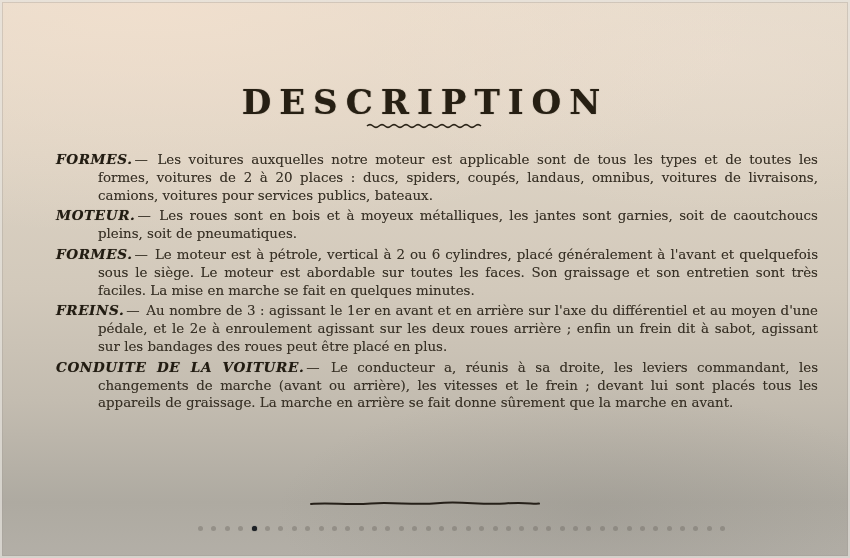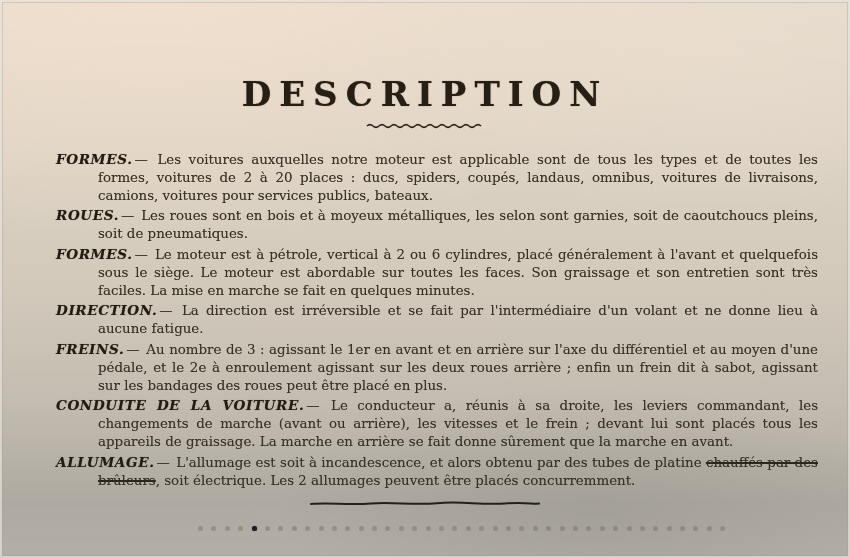--- a/index.html
+++ b/index.html
@@ -11,21 +11,21 @@
     background:
       radial-gradient(120% 70% at 18% 0%, rgba(242,224,206,0.85), rgba(242,224,206,0) 60%),
       radial-gradient(60% 40% at 85% 10%, rgba(238,224,210,0.5), rgba(238,224,210,0) 70%),
       radial-gradient(50% 30% at 70% 92%, rgba(130,128,122,0.25), rgba(130,128,122,0) 75%),
       linear-gradient(180deg,#e6dbcc 0%,#dcd2c3 28%,#d2c9bb 52%,#c3bcb0 72%,#aeaaa1 90%,#b3afa7 100%);
     box-shadow: inset 0 0 0 2px rgba(250,248,242,0.55), inset 0 0 0 3px rgba(160,156,148,0.35);
     color:#352e24;
   }
   .title{
     position:absolute;top:66px;left:0;right:0;
-    margin:8px;text-align:center;
+    margin:16px;text-align:center;
     font-size:34px;font-weight:700;
     letter-spacing:8px;
     color:#261f13;
     text-shadow:0 0 1px rgba(38,31,19,0.65);
   }
   .title-rule{position:absolute;top:122px;left:50%;transform:translateX(-50%);}
   .content{
     position:absolute;top:151px;left:56px;width:762px;
   }
   .para{
@@ -72,49 +72,41 @@
 
   <div class="content">
 
     <p class="para">
       <span class="head">FORMES.</span><span class="dash">—</span>
       <span>Les voitures auxquelles notre moteur est applicable sont de tous les types et de toutes les formes, voitures de 2 à 20 places : ducs, spiders, coupés, landaus, omnibus, voitures de livraisons, camions, voitures pour services publics, bateaux.</span>
     </p>
 
 
     <p class="para">
-      <span class="head">ROUES.</span><span class="dash">—</span>
-      <span>Les roues sont en bois et à moyeux métalliques, les selon sont garnies, soit de caoutchoucs pleins, soit de pneumatiques.</span>
+      <span class="head">MOTEUR.</span><span class="dash">—</span>
+      <span>Les roues sont en bois et à moyeux métalliques, les jantes sont garnies, soit de caoutchoucs pleins, soit de pneumatiques.</span>
     </p>
 
     <p class="para">
       <span class="head">FORMES.</span><span class="dash">—</span>
       <span>Le moteur est à pétrole, vertical à 2 ou 6 cylindres, placé généralement à l'avant et quelquefois sous le siège. Le moteur est abordable sur toutes les faces. Son graissage et son entretien sont très faciles. La mise en marche se fait en quelques minutes.</span>
     </p>
 
-    <p class="para">
-      <span class="head">DIRECTION.</span><span class="dash">—</span>
-      <span>La direction est irréversible et se fait par l'intermédiaire d'un volant et ne donne lieu à aucune fatigue.</span>
-    </p>
 
 
     <p class="para">
       <span class="head">FREINS.</span><span class="dash">—</span>
       <span>Au nombre de 3 : agissant le 1er en avant et en arrière sur l'axe du différentiel et au moyen d'une pédale, et le 2e à enroulement agissant sur les deux roues arrière ; enfin un frein dit à sabot, agissant sur les bandages des roues peut être placé en plus.</span>
     </p>
 
     <p class="para">
       <span class="head">CONDUITE DE LA VOITURE.</span><span class="dash">—</span>
       <span>Le conducteur a, réunis à sa droite, les leviers commandant, les changements de marche (avant ou arrière), les vitesses et le frein ; devant lui sont placés tous les appareils de graissage. La marche en arrière se fait donne sûrement que la marche en avant.</span>
     </p>
 
-    <p class="para">
-      <span class="head">ALLUMAGE.</span><span class="dash">—</span>
-      <span>L'allumage est soit à incandescence, et alors obtenu par des tubes de platine </span><span class="struck">chauffés par des brûleurs</span><span>, soit électrique. Les 2 allumages peuvent être placés concurremment.</span>
-    </p>
 
   </div>
 
   <svg class="footer-rule" width="232" height="10" viewBox="0 0 232 10">
     <path d="M2,5 C 20,3.4 40,6.2 62,4.4 S 104,6.4 128,4.2 S 172,6 196,4.4 S 222,5.4 230,4.6" fill="none" stroke="#262019" stroke-width="2" stroke-linecap="round"></path>
   </svg>
 
   <div class="dots">
       <span class="dot"></span>
       <span class="dot"></span>

